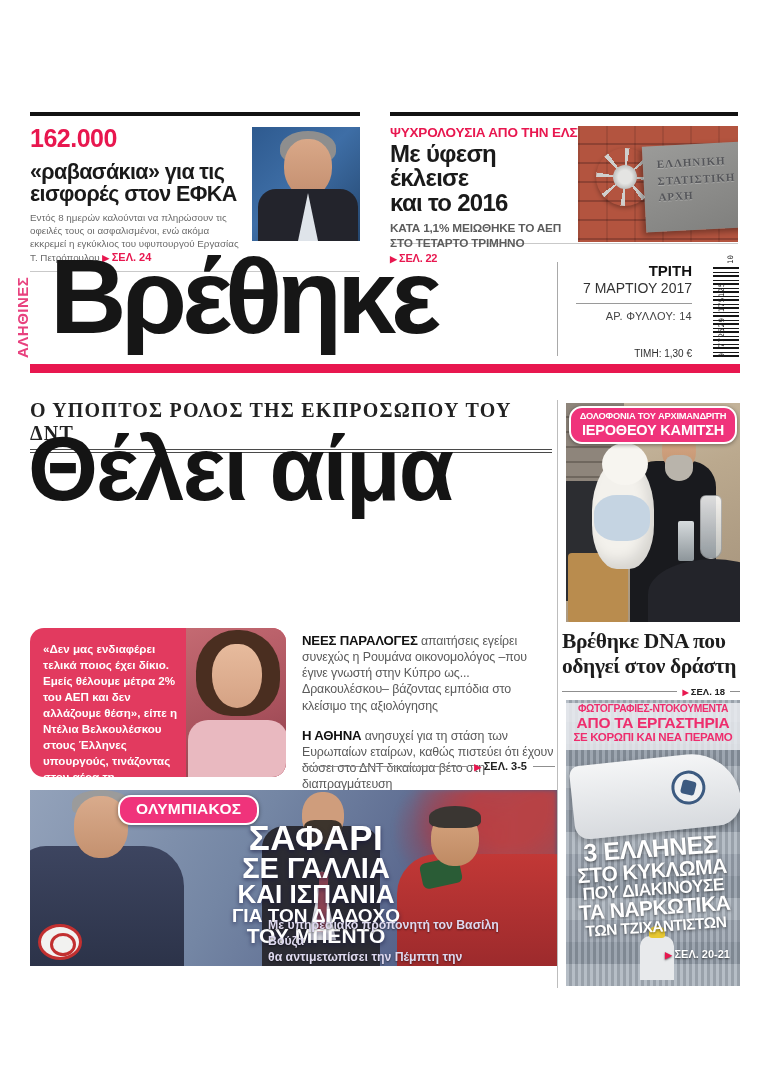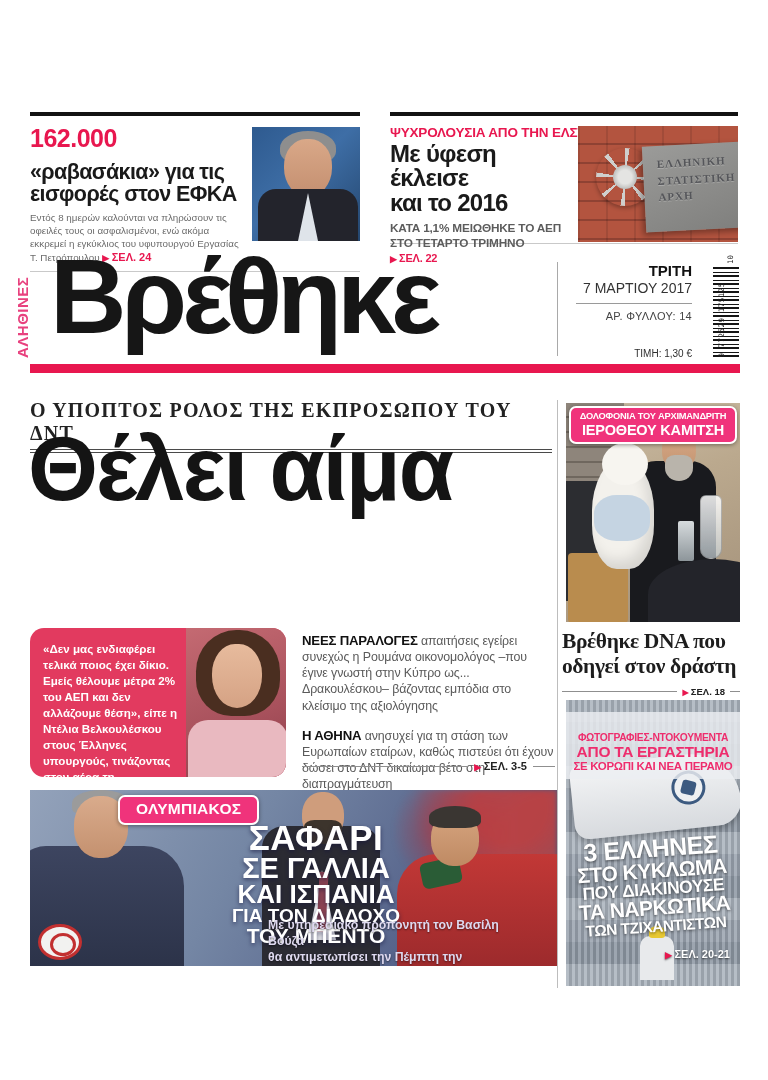--- a/index.html
+++ b/index.html
@@ -84,36 +84,36 @@
   .priest-face { position:absolute; left:96px; top:26px; width:34px; height:42px; border-radius:46%; background:linear-gradient(180deg,#d8ab8a,#c3936f); }
   .priest-beard { position:absolute; left:99px; top:52px; width:28px; height:26px; border-radius:40% 40% 60% 60%; background:#b9b4ab; }
   .priest-glasses { position:absolute; left:98px; top:38px; width:30px; height:7px; border-top:2px solid #3b3128; }
   .dog { position:absolute; left:26px; top:56px; width:62px; height:110px; border-radius:48% 48% 40% 40%; background:#f3f1ec; box-shadow:inset -6px -8px 14px rgba(0,0,0,.12); }
   .dog-head { position:absolute; left:36px; top:40px; width:46px; height:42px; border-radius:50%; background:#f7f5f0; }
   .dog-suit { position:absolute; left:28px; top:92px; width:56px; height:46px; border-radius:40%; background:#c5d4e2; }
   .ptable { position:absolute; left:82px; top:156px; width:130px; height:70px; border-radius:50% 50% 0 0; background:#23242a; }
   .carafe { position:absolute; left:134px; top:92px; width:22px; height:64px; border-radius:6px 6px 10px 10px; background:linear-gradient(180deg,rgba(255,255,255,.85),rgba(200,210,215,.7)); border:1px solid rgba(120,120,120,.5); }
   .glass { position:absolute; left:112px; top:118px; width:16px; height:40px; background:linear-gradient(180deg,rgba(235,240,242,.9),rgba(170,180,185,.8)); border-radius:2px; }
 
-  .badge { background:#f0337b; border:2px solid #fff; border-radius:7px; color:#fff; text-align:center; box-shadow:0 1px 4px rgba(0,0,0,.4); }
+  .badge { background:#f0337b; border:2px solid #fff; border-radius:13px; color:#fff; text-align:center; box-shadow:0 1px 4px rgba(0,0,0,.4); }
   .priest-badge { position:absolute; left:3px; top:3px; right:3px; padding:3px 2px 4px; }
   .priest-badge .b1 { display:block; font-size:9.3px; font-weight:800; letter-spacing:-0.2px; }
   .priest-badge .b2 { display:block; font-size:14.5px; font-weight:800; letter-spacing:-0.2px; margin-top:1px; }
 
   .dna-head { position:absolute; left:562px; top:629px; width:182px; font-family:"Liberation Serif",serif; font-size:21.5px; font-weight:700; line-height:1.18; color:#1d1d1d; letter-spacing:-0.4px; }
   .dna-refline { position:absolute; left:562px; top:686px; width:178px; display:flex; align-items:center; gap:5px; }
   .dna-refline .ln { height:1px; background:#8f8f8f; } .dna-refline .ln.a { flex:1; } .dna-refline .ln.b { width:10px; }
   .pref-sm { font-size:9.5px; font-weight:800; color:#222; white-space:nowrap; }
   .pref-sm .arrow::before { content:"▶ "; color:#e8174f; font-size:8px; }
 
   
   .drugs-photo { position:absolute; left:566px; top:700px; width:174px; height:286px; overflow:hidden; background:
       repeating-linear-gradient(90deg,rgba(255,255,255,.14) 0 3px,rgba(0,0,0,.10) 3px 6px),
       repeating-linear-gradient(0deg,#aab3bd 0 22px,#8d97a3 22px 44px,#9aa3af 44px 66px); }
-  .drugs-kicker { position:absolute; left:0; top:12px; right:0; padding:20px 4px 7px; background:rgba(235,238,242,.82); text-align:center; }
+  .drugs-kicker { position:absolute; left:0; top:3px; right:0; padding:0 4px 7px; background:rgba(235,238,242,.82); text-align:center; }
   .drugs-kicker .k1 { display:block; color:#ee2d6d; font-weight:800; font-size:10.3px; letter-spacing:-0.3px; }
   .drugs-kicker .k2 { display:block; color:#ee2d6d; font-weight:800; font-size:15.5px; letter-spacing:-0.3px; line-height:1.1; }
   .drugs-kicker .k3 { display:block; color:#ee2d6d; font-weight:800; font-size:11.5px; letter-spacing:-0.3px; }
   .boat { position:absolute; left:6px; top:58px; width:168px; height:74px; border-radius:12px 60px 30px 18px; background:linear-gradient(180deg,#f4f5f6,#d7dade); transform:rotate(-6deg); box-shadow:0 3px 6px rgba(0,0,0,.25); }
   .boat-em { position:absolute; right:34px; top:16px; width:34px; height:34px; border-radius:50%; background:#eef0f2; border:3px solid #3c5a80; }
   .boat-em::after { content:""; position:absolute; left:7px; top:7px; width:14px; height:14px; border-radius:3px; background:#3c5a80; transform:rotate(20deg); }
   .drugs-head { position:absolute; left:0; top:136px; width:174px; text-align:center; transform:rotate(-4deg); color:#fff; font-weight:800; text-shadow:0 1px 3px rgba(0,0,0,.55); line-height:0.98; }
   .drugs-head .l0 { font-size:25px; letter-spacing:-0.5px; }
   .drugs-head .l1 { font-size:21px; letter-spacing:-0.5px; }
   .drugs-head .l2 { font-size:17.5px; letter-spacing:-0.5px; }

